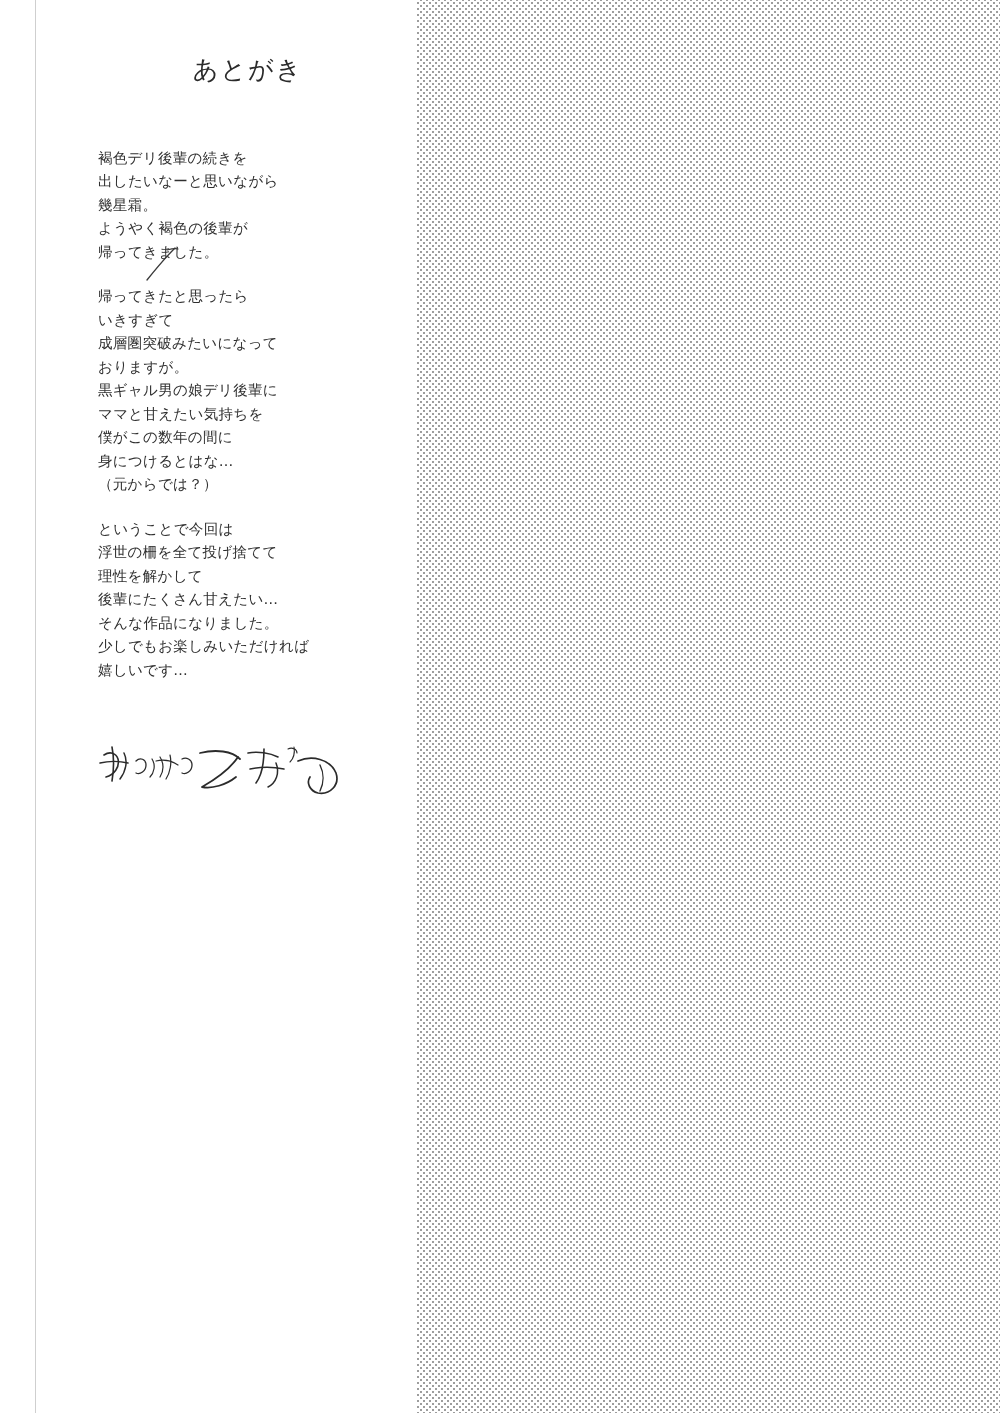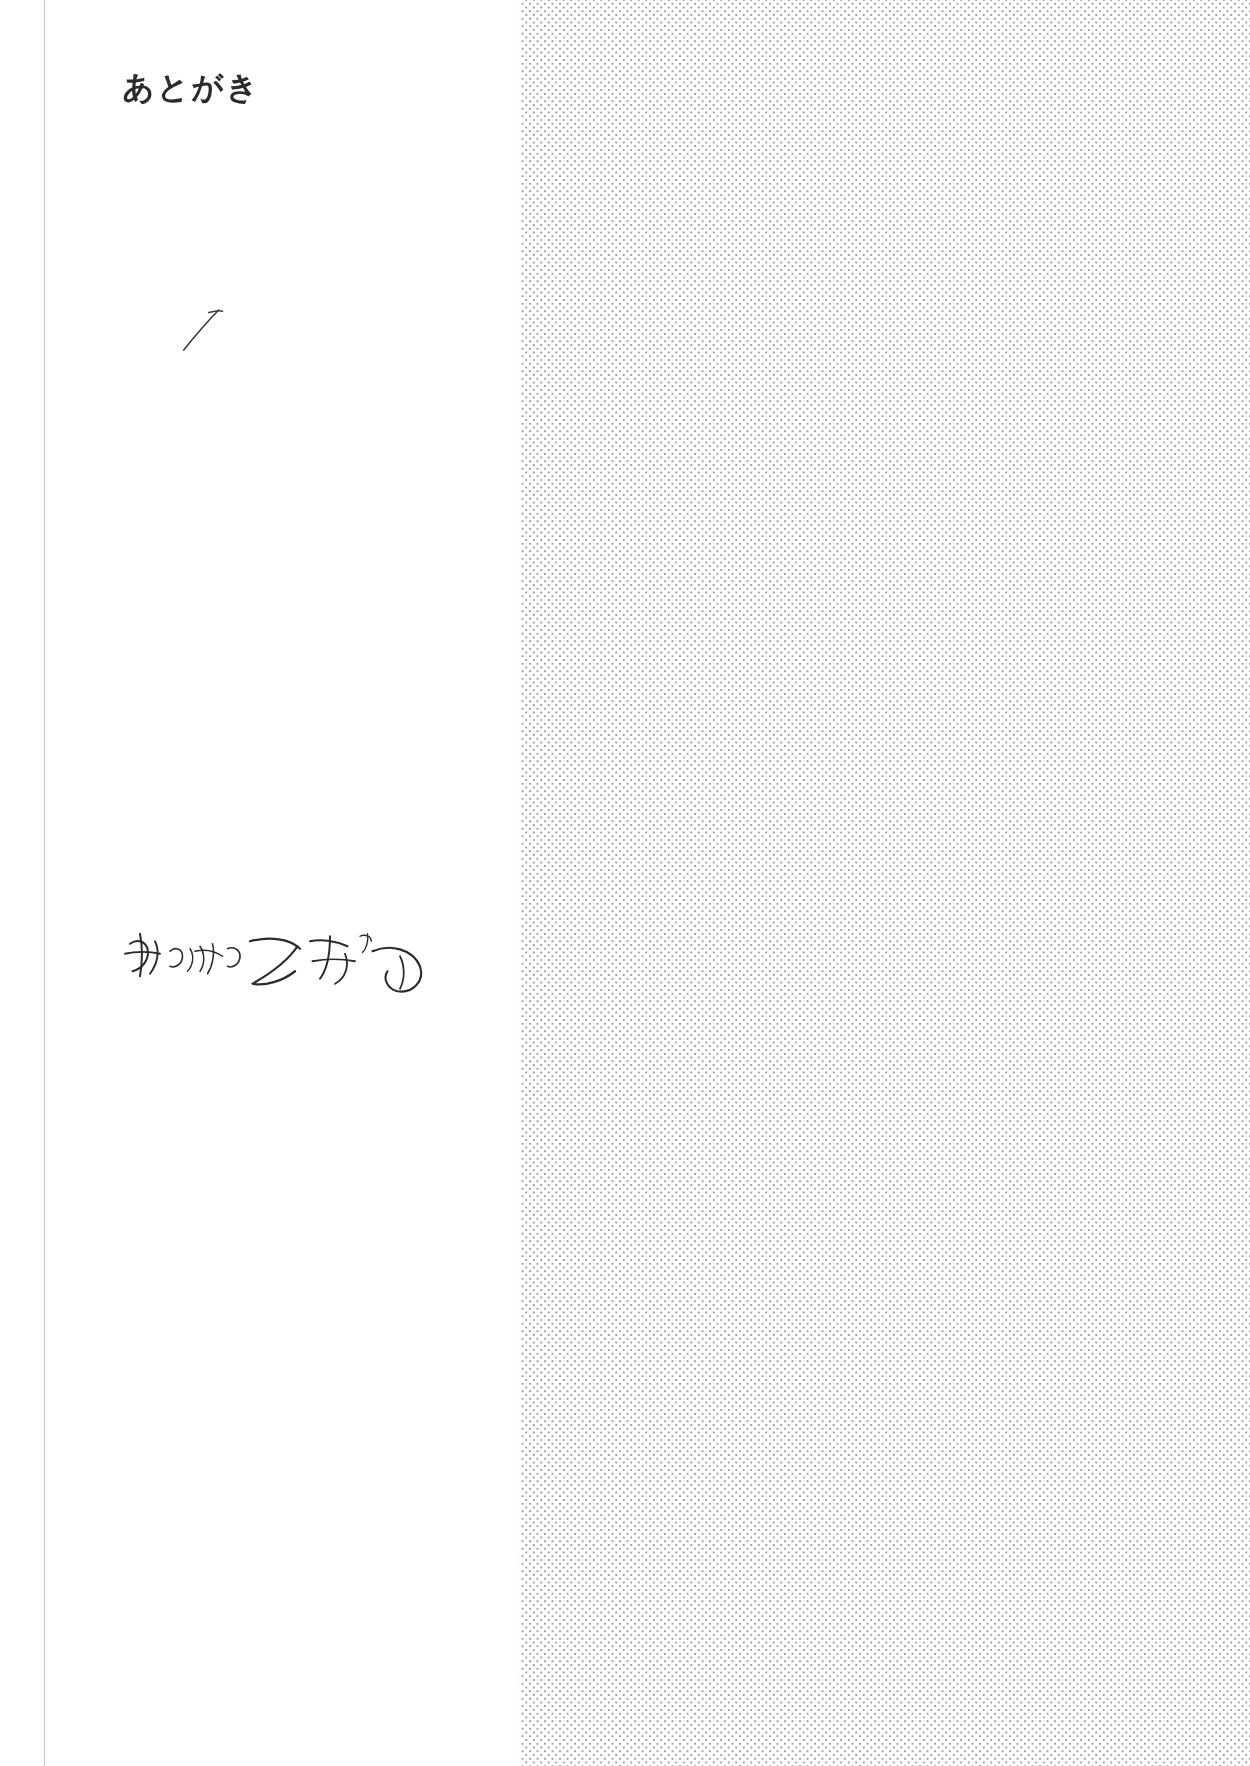--- a/index.html
+++ b/index.html
@@ -63,23 +63,24 @@
     position: absolute;
     left: 98px;
     top: 55px;
     width: 300px;
   }
 
   .heading {
     font-size: 25px;
     letter-spacing: 2px;
     color: #2b2b2b;
-    font-weight: 700;
+    font-weight: 400;
     margin: 0 0 62px 0;
     line-height: 1.2;
+    text-align: center;
   }
 
   .para {
     font-size: 14.5px;
     line-height: 1.62;
     color: #2f2f2f;
     margin: 0 0 21px 0;
     white-space: pre-line;
     letter-spacing: 0.3px;
   }
@@ -111,20 +112,41 @@
 <div id="page">
 
   <div class="left-rule"></div>
 
   <div class="tone-panel"></div>
   <div class="tone-panel-edge"></div>
 
   <div class="content">
     <h1 class="heading">あとがき</h1>
 
+    <p class="para">褐色デリ後輩の続きを
+出したいなーと思いながら
+幾星霜。
+ようやく褐色の後輩が
+帰ってきました。</p>
+    <p class="para">帰ってきたと思ったら
+いきすぎて
+成層圏突破みたいになって
+おりますが。
+黒ギャル男の娘デリ後輩に
+ママと甘えたい気持ちを
+僕がこの数年の間に
+身につけるとはな…
+（元からでは？）</p>
+    <p class="para">ということで今回は
+浮世の柵を全て投げ捨てて
+理性を解かして
+後輩にたくさん甘えたい…
+そんな作品になりました。
+少しでもお楽しみいただければ
+嬉しいです…</p>
   </div>
 
   <svg class="caret-mark" viewBox="0 0 40 36">
     <path d="M2 34 C10 24, 18 14, 30 2" stroke="#3a3a3a" stroke-width="1.3" fill="none" stroke-linecap="round"></path>
     <path d="M22 4 C26 3, 30 2, 33 3" stroke="#3a3a3a" stroke-width="1.2" fill="none" stroke-linecap="round"></path>
   </svg>
 
   <div class="signature">
     <svg width="250" height="80" viewBox="0 0 250 80">
       <g stroke="#2b2b2b" fill="none" stroke-linecap="round" stroke-linejoin="round">

